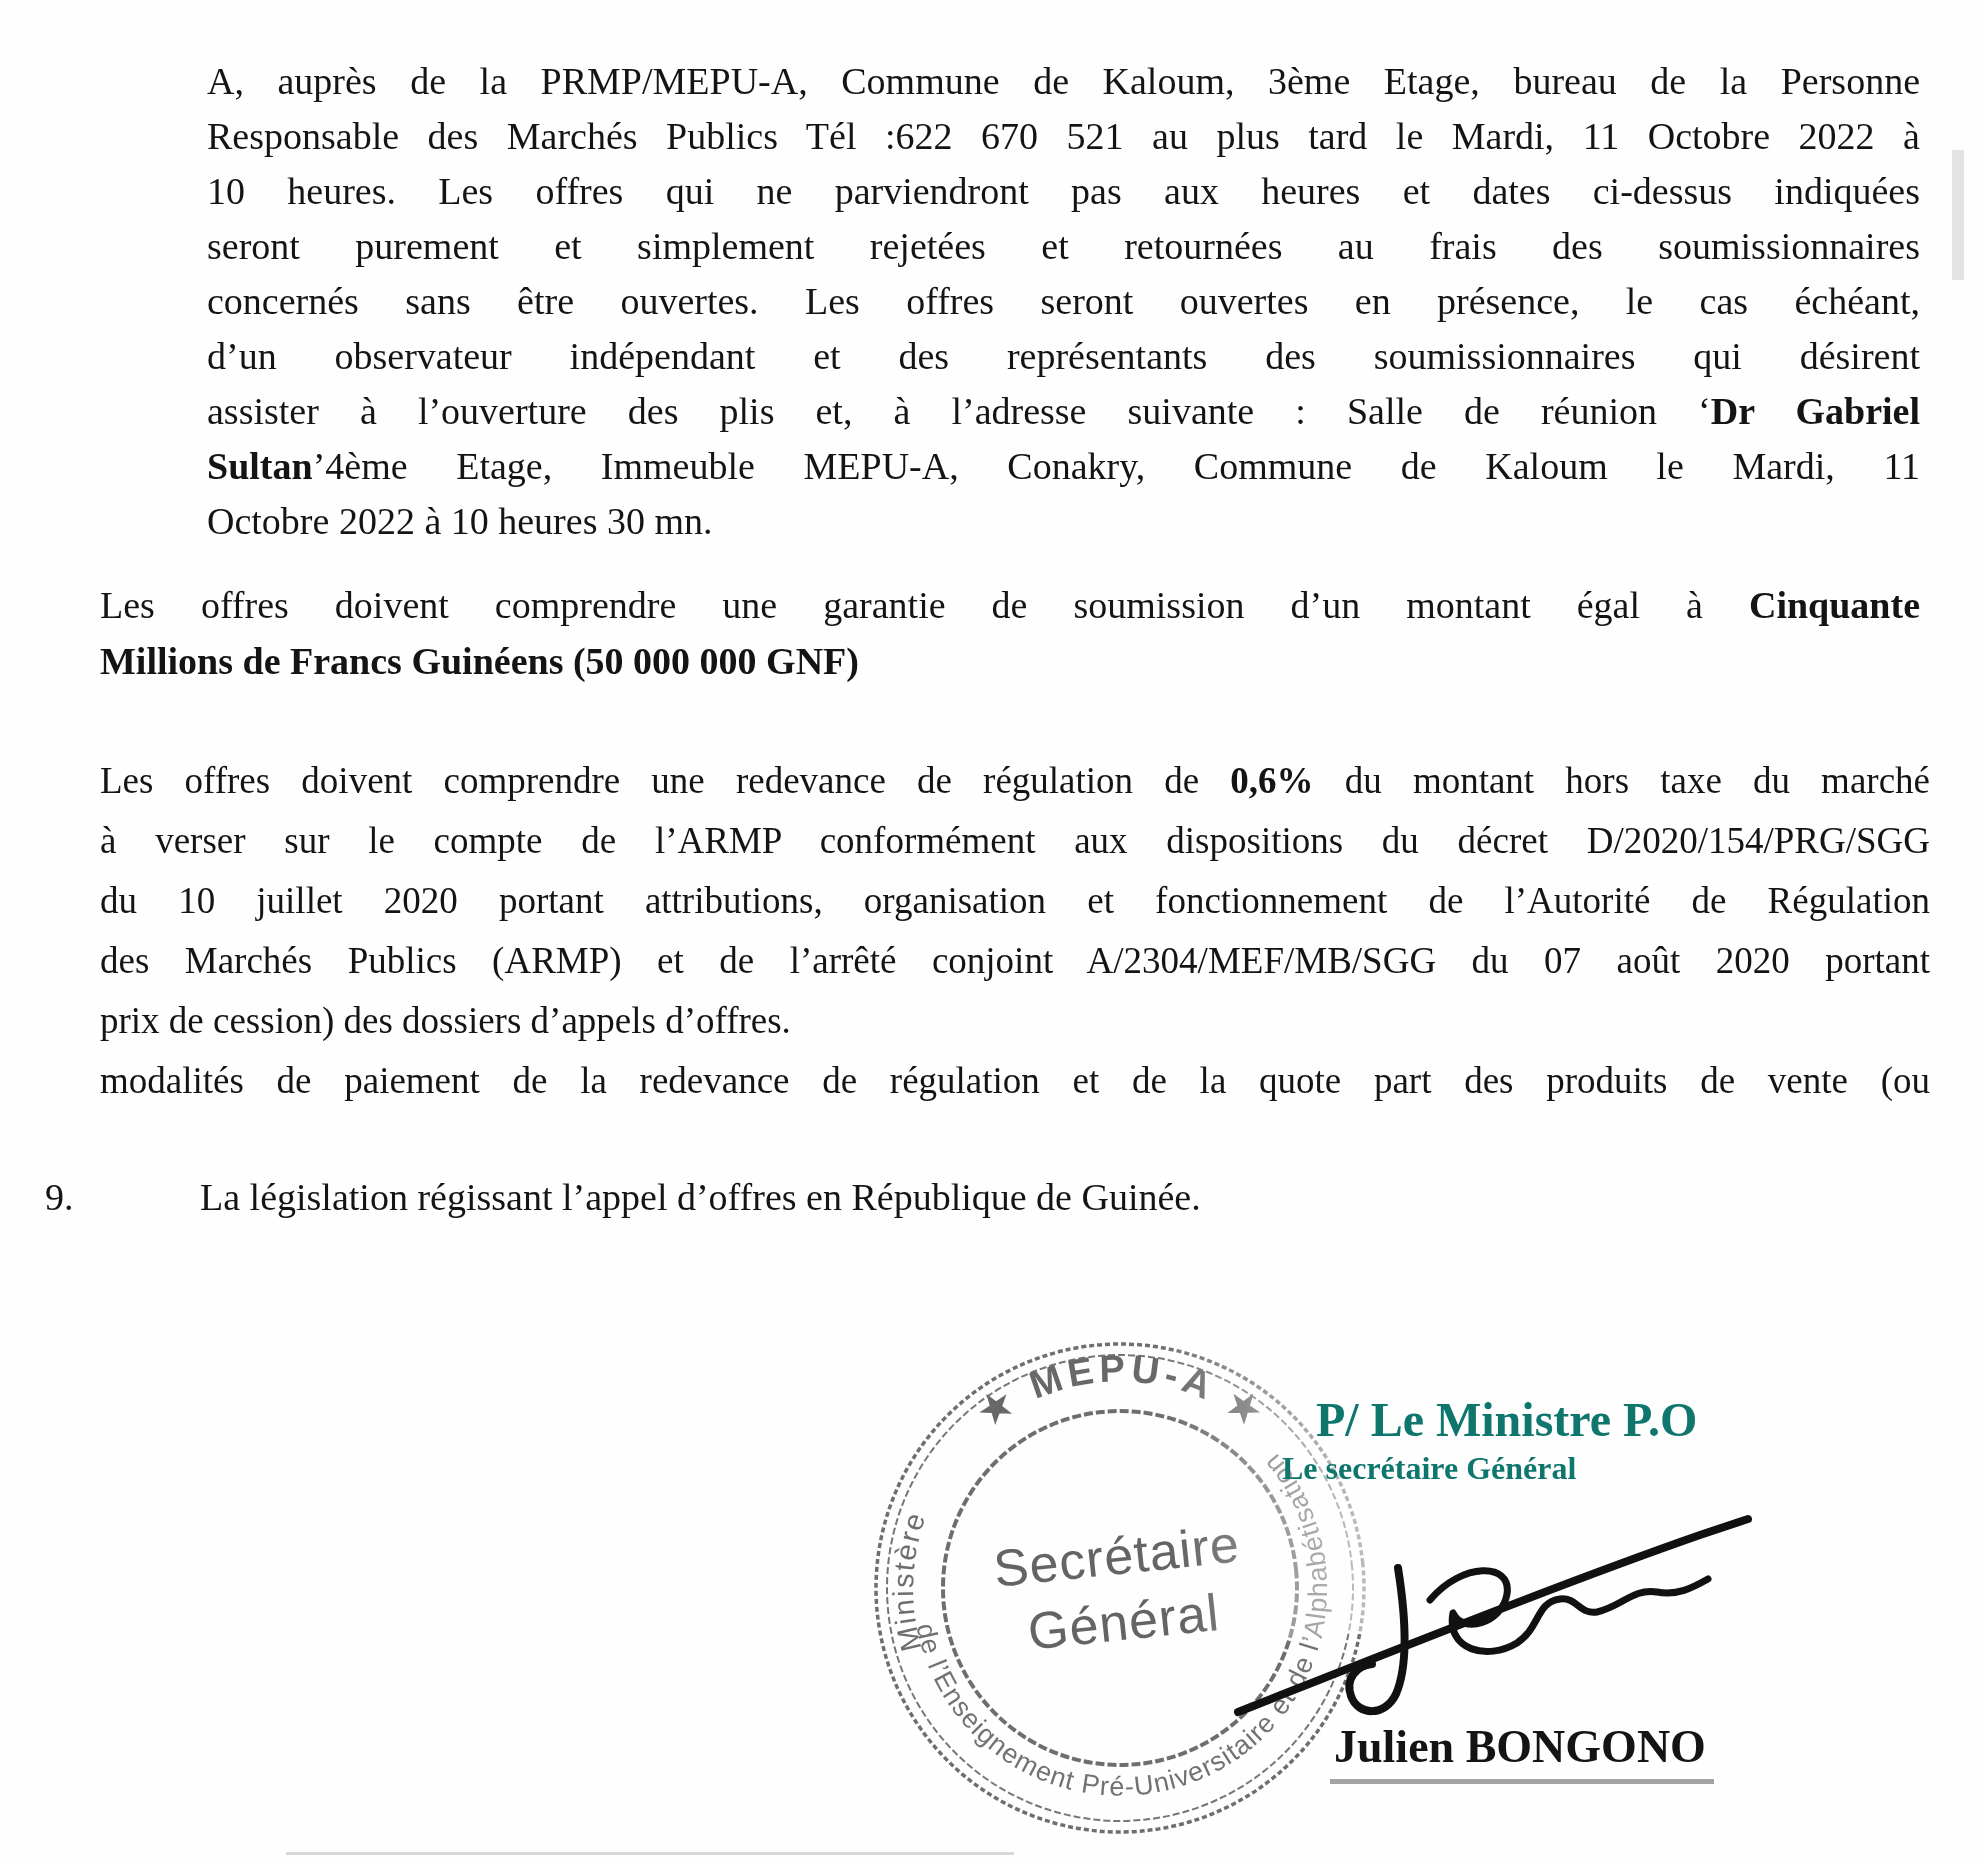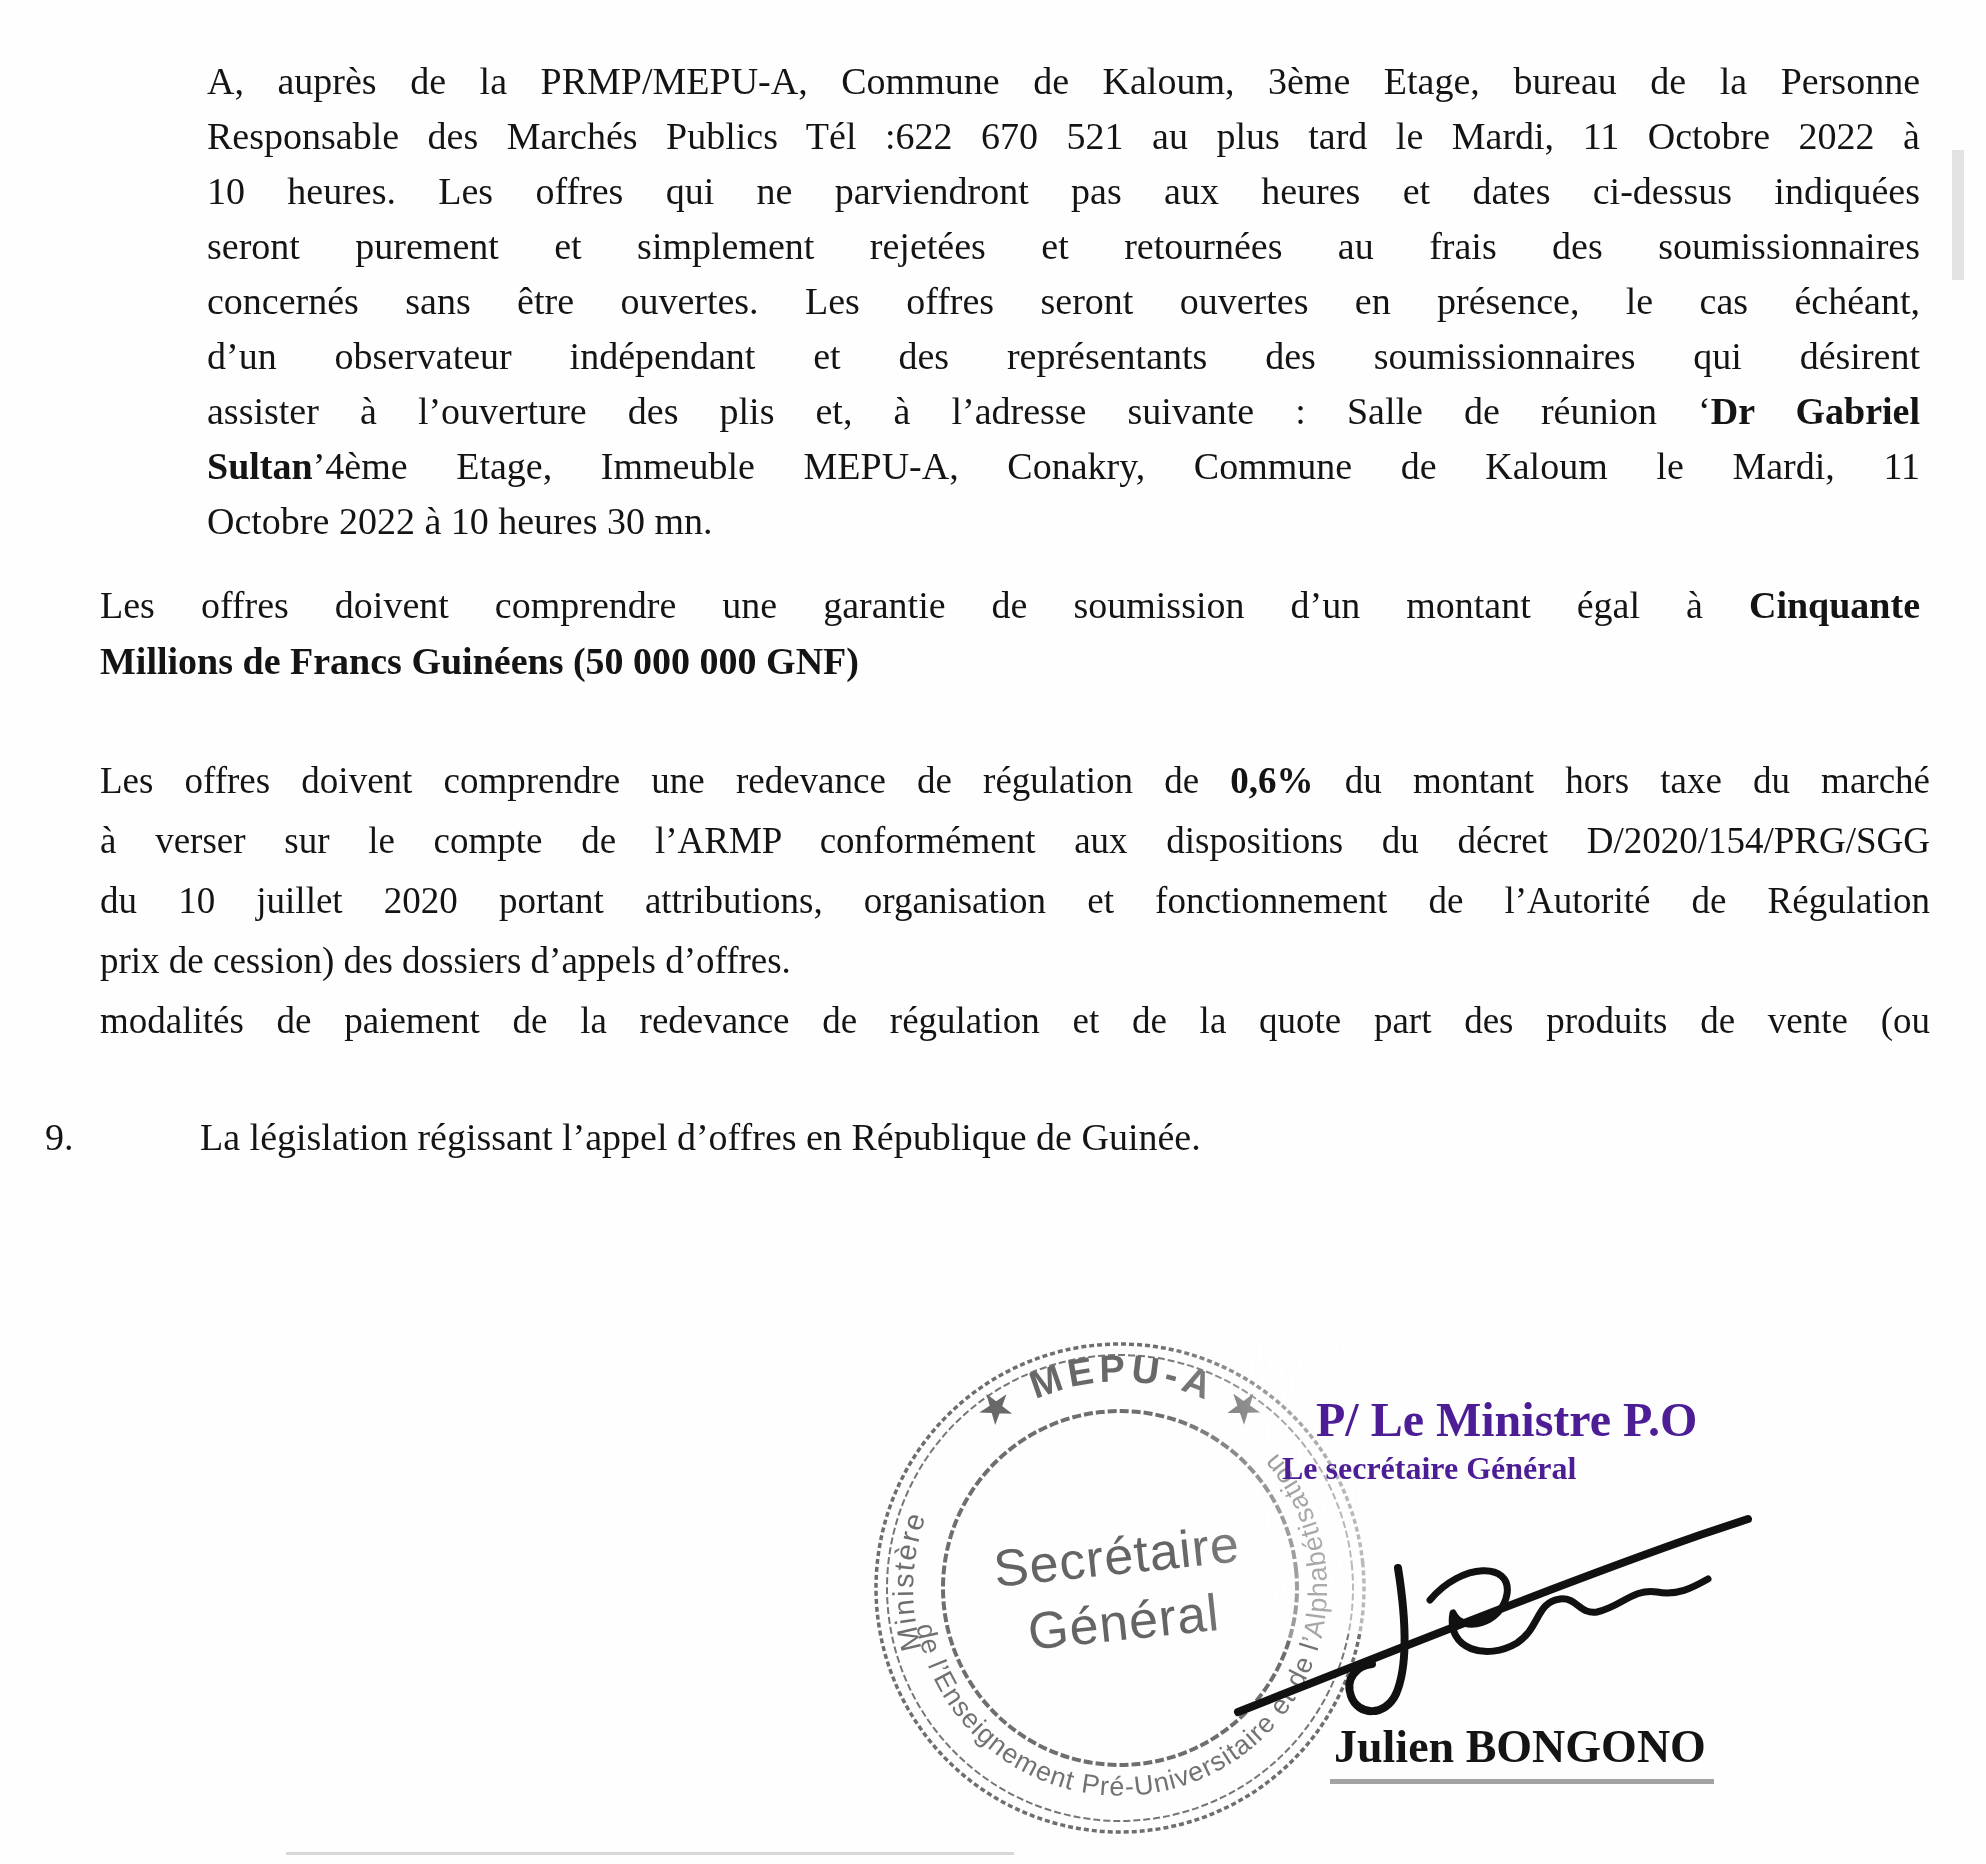--- a/index.html
+++ b/index.html
@@ -21,21 +21,21 @@
   #block-b{margin-left:100px;width:1820px;}
   #block-b .line{line-height:56px;height:56px;}
   #block-c{margin-left:100px;width:1830px;margin-top:62px;font-size:37px;}
   #block-c .line{line-height:60px;height:60px;}
   .item9{margin-top:58px;font-size:38px;line-height:56px;}
   .item9 .num{position:absolute;left:45px;}
   .item9 .txt{position:absolute;left:200px;}
   
   .stamp{position:absolute;left:870px;top:1338px;width:500px;height:500px;}
   
-  .sig-line{position:absolute;font-weight:bold;white-space:nowrap;color:#4c1d95;}
+  .sig-line{position:absolute;font-weight:bold;white-space:nowrap;color:#0f766e;}
   .sig-line1{left:1316px;top:1392px;font-size:48px;}
   .sig-line2{left:1282px;top:1450px;font-size:32px;}
   .sig-name{
     position:absolute;left:1330px;top:1720px;font-size:46px;font-weight:bold;
     border-bottom:5px solid #a3a3a3;padding:0 8px 6px 4px;white-space:nowrap;
   }
   .sig-svg{position:absolute;left:1180px;top:1480px;}
   .artifact{position:absolute;background:#c7c7c7;}
   .artifact.bottom-line{left:286px;top:1852px;width:728px;height:3px;opacity:.7;}
   .artifact.edge-smudge{left:1952px;top:150px;width:12px;height:130px;background:#dcdcdc;opacity:.8;}
@@ -56,20 +56,21 @@
       <div class="line last"><span>Octobre 2022 à 10 heures 30 mn.</span></div>
     </div>
   <div class="block" id="block-b">
       <div class="line"><span>Les offres doivent comprendre une garantie de soumission d’un montant égal à </span><span class="b">Cinquante</span></div>
       <div class="line last"><span class="b">Millions de Francs Guinéens (50 000 000 GNF)</span></div>
     </div>
   <div class="block" id="block-c">
       <div class="line"><span>Les offres doivent comprendre une redevance de régulation de </span><span class="b">0,6%</span><span> du montant hors taxe du marché</span></div>
       <div class="line"><span>à verser sur le compte de l’ARMP conformément aux dispositions du décret D/2020/154/PRG/SGG</span></div>
       <div class="line"><span>du 10 juillet 2020 portant attributions, organisation et fonctionnement de l’Autorité de Régulation</span></div>
+      <div class="line"><span>des Marchés Publics (ARMP) et de l’arrêté conjoint A/2304/MEF/MB/SGG du 07 août 2020 portant</span></div>
       <div class="line last"><span>prix de cession) des dossiers d’appels d’offres.</span></div>
       <div class="line"><span>modalités de paiement de la redevance de régulation et de la quote part des produits de vente (ou</span></div>
     </div>
   <div class="item9">
     <span class="num">9.</span>
     <span class="txt">La législation régissant l’appel d’offres en République de Guinée.</span>
   </div>
 </div>
 
 <div class="stamp">

